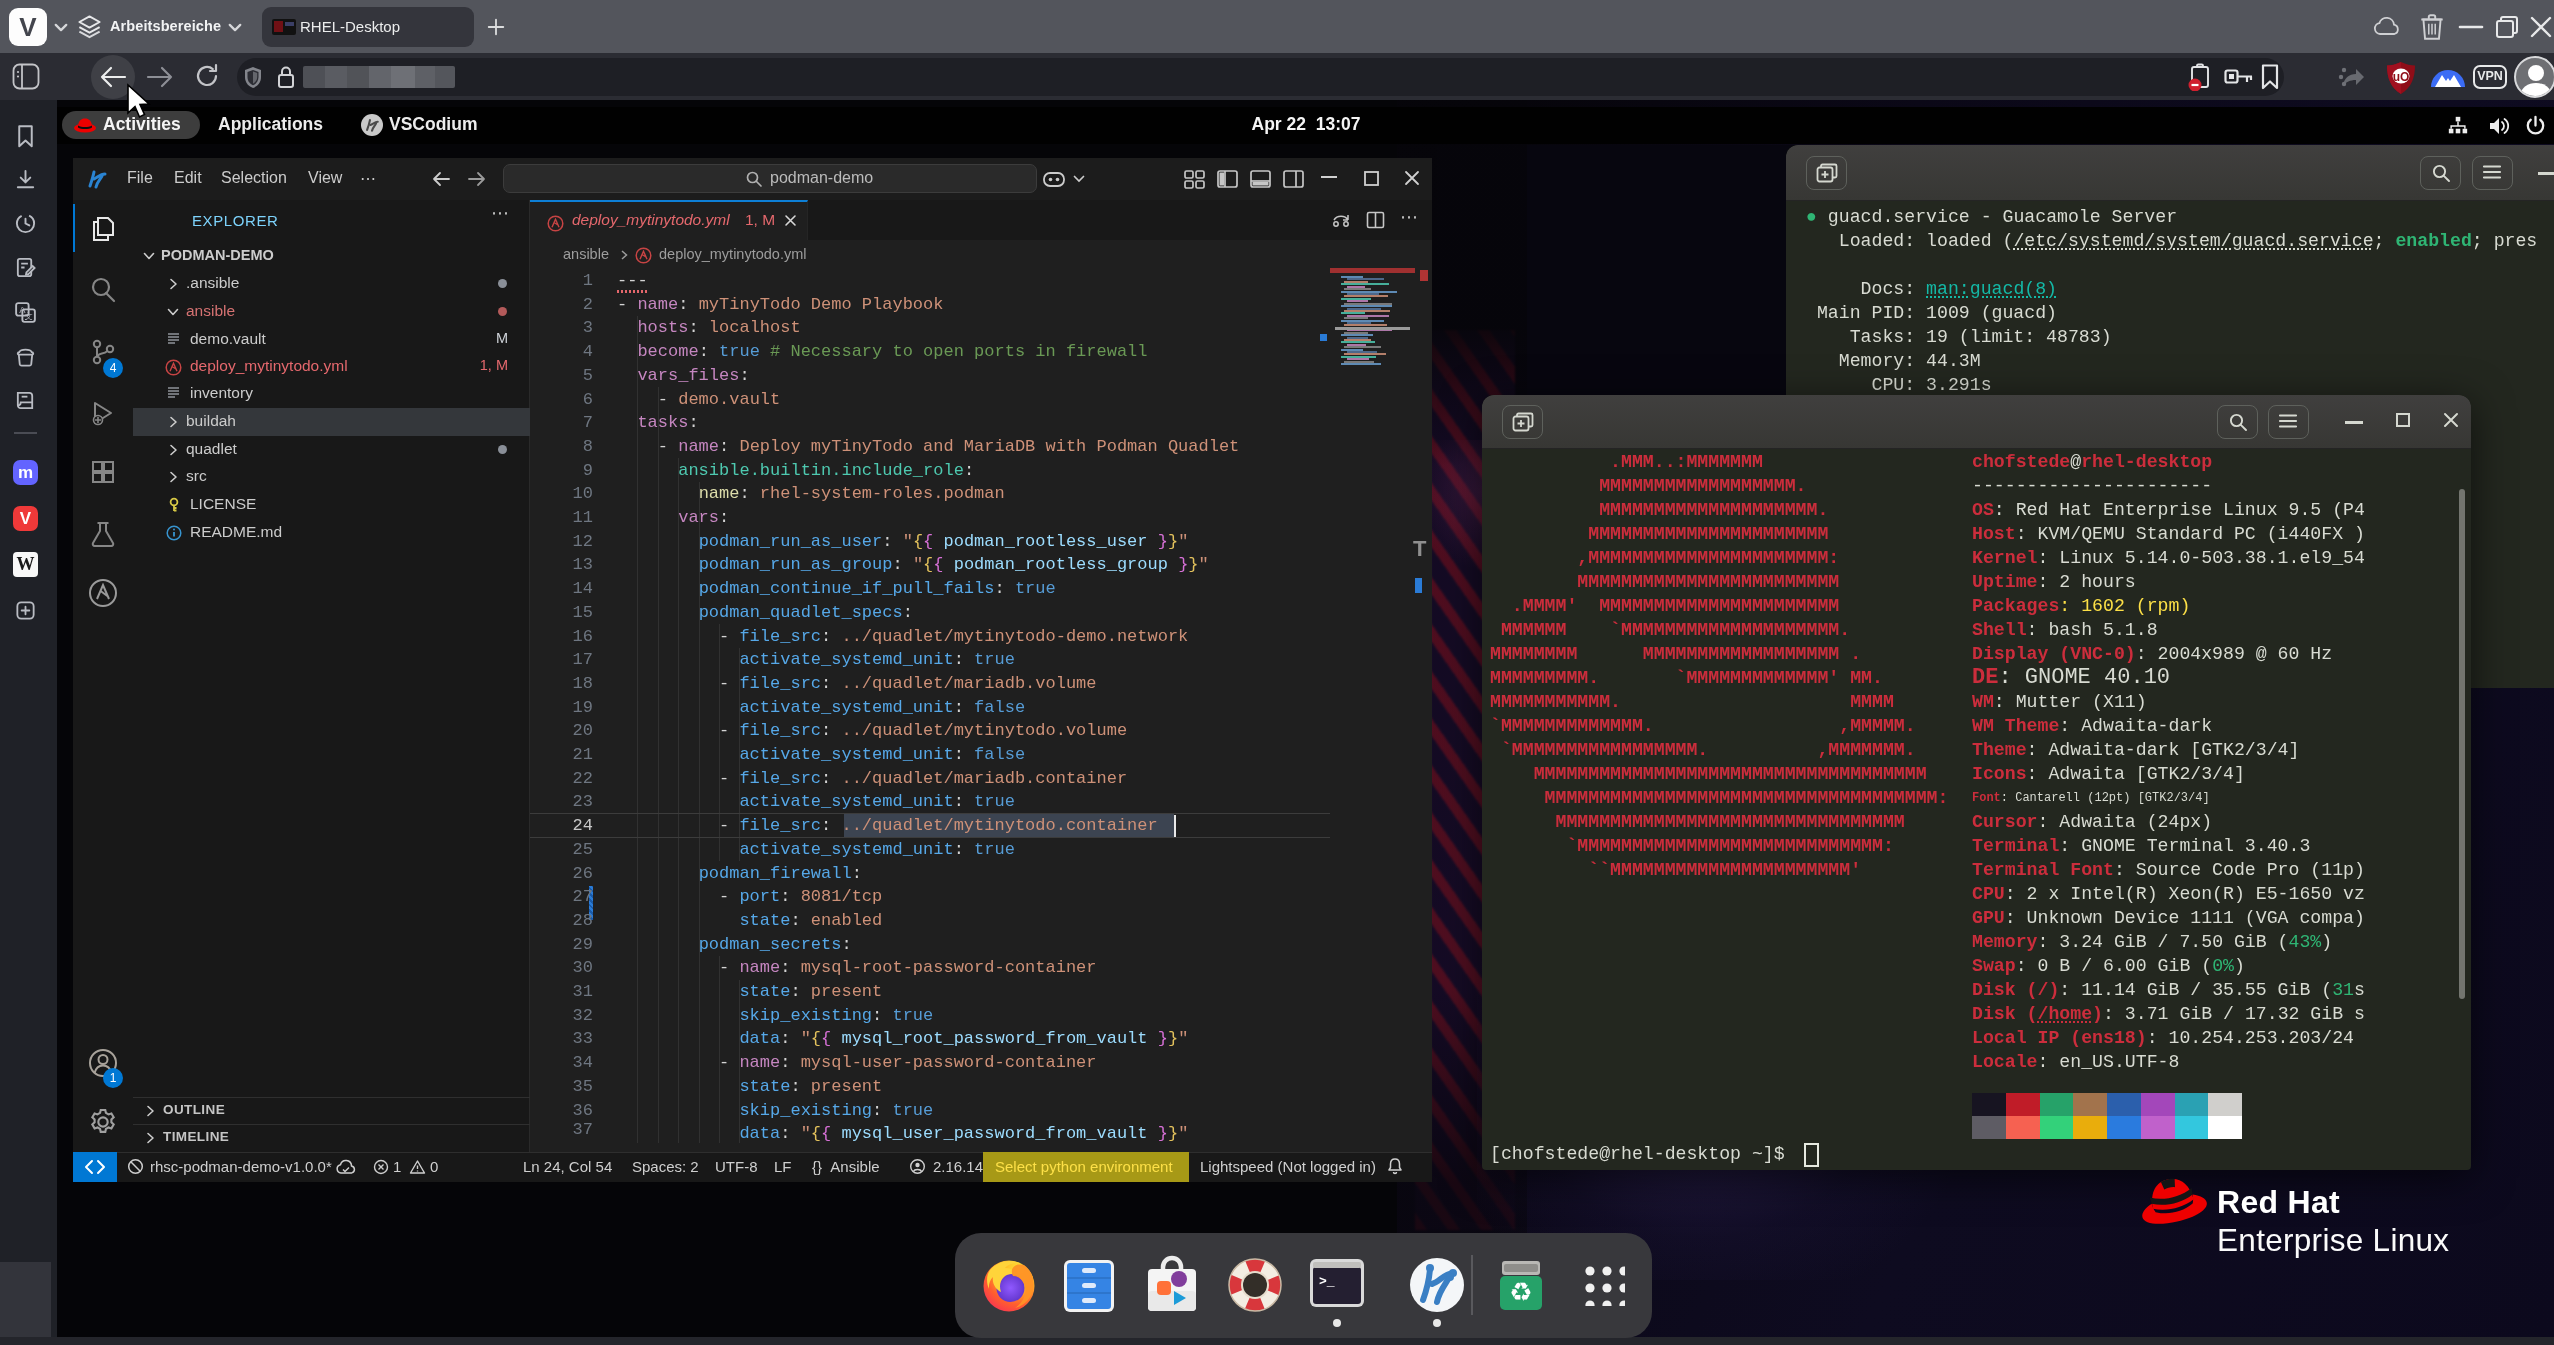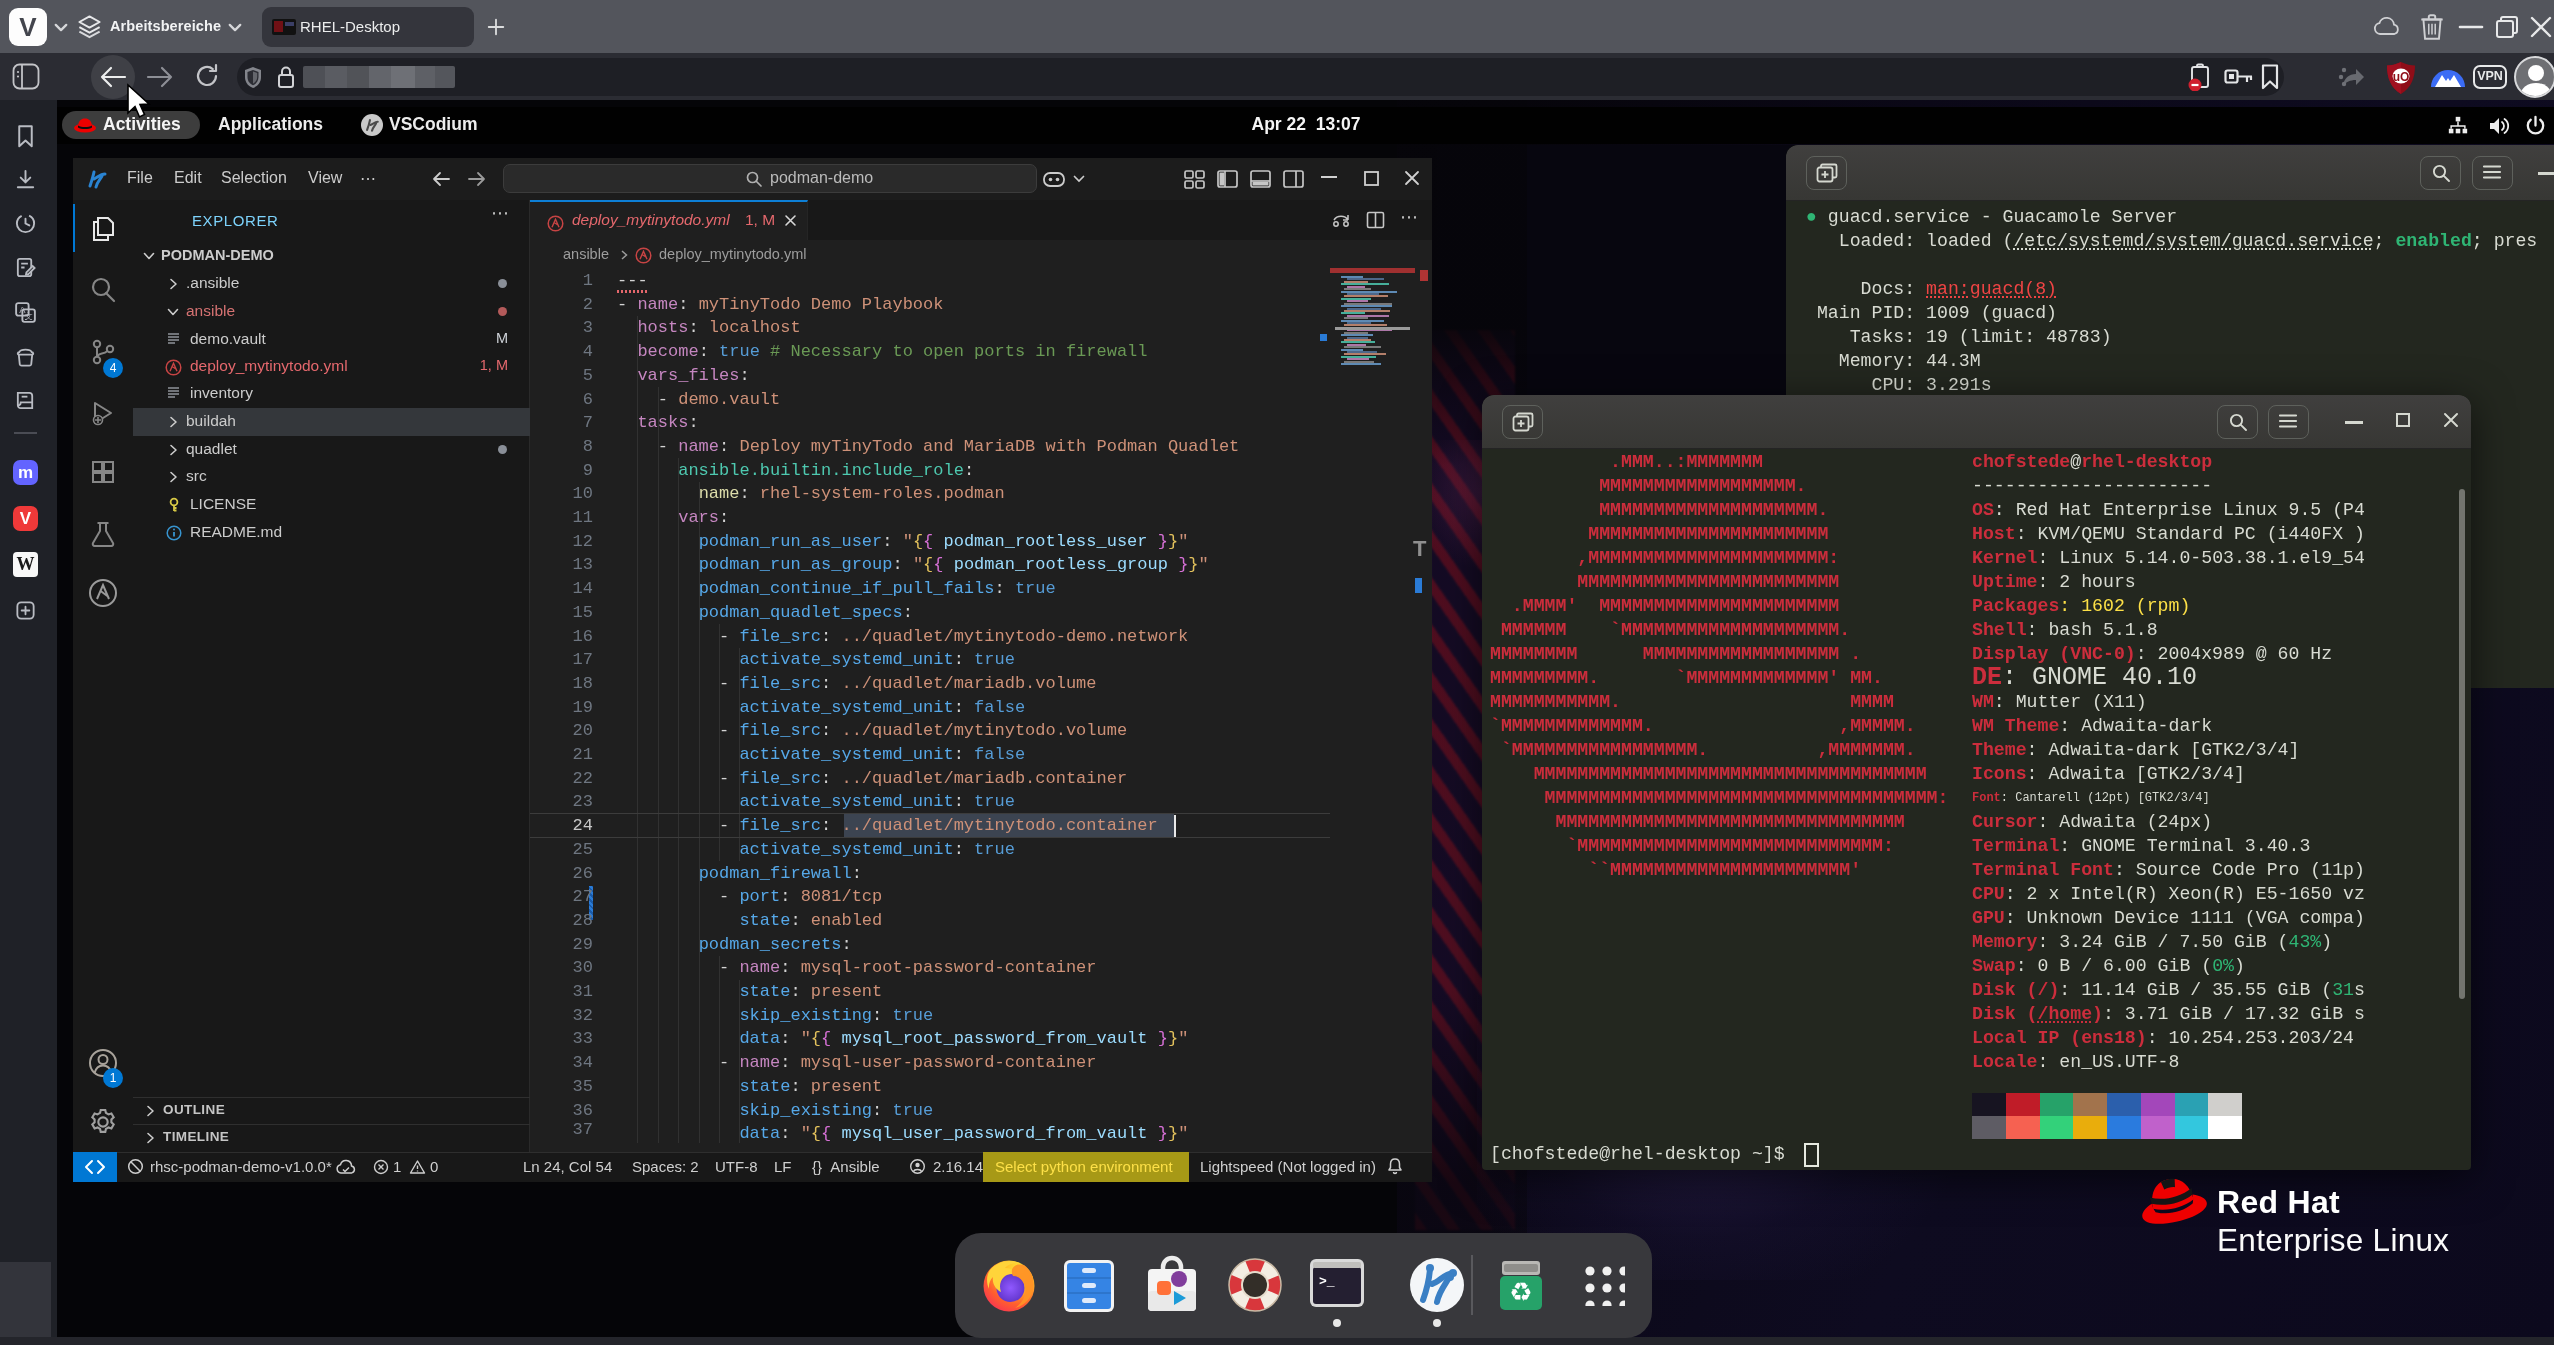--- a/index.html
+++ b/index.html
@@ -661,21 +661,21 @@
       <circle cx="8.5" cy="8.5" r="5.6" fill="none" stroke="#d5d8d0" stroke-width="1.9"></circle>
       <path d="M12.8 12.8 L18 18" stroke="#d5d8d0" stroke-width="1.9" stroke-linecap="round"></path>
     </svg>
 <div class="abs" style="left:686px; top:11px; width:41px; height:34px; border:1.5px solid #5e615c; border-radius:8px;"></div>
 <svg class="abs" style="left:696px; top:19px;" width="20" height="16" viewBox="0 0 20 16">
       <path d="M2 2.5 H18 M2 8 H18 M2 13.5 H18" stroke="#d5d8d0" stroke-width="2.2" stroke-linecap="round"></path>
     </svg>
 <div class="abs" style="left:752px; top:27px; width:18px; height:2.5px; background:#d5d8d0;"></div>
 <div class="abs mono" style="left:20px; top:60px; font-size:18.2px; line-height:24px;"><span style="color:#2fb574;">● </span><span style="color:#d8dbd2;">guacd.service - Guacamole Server</span></div>
 <div class="abs mono" style="left:20px; top:84px; font-size:18.2px; line-height:24px;"><span style="color:#d8dbd2;">   Loaded: loaded (</span><span style="color:#d8dbd2;text-decoration:underline dotted; text-underline-offset:3px;">/etc/systemd/system/guacd.service</span><span style="color:#d8dbd2;">; </span><span style="color:#2fb574;font-weight:bold;">enabled</span><span style="color:#d8dbd2;">; pres</span></div>
-<div class="abs mono" style="left:20px; top:132px; font-size:18.2px; line-height:24px;"><span style="color:#d8dbd2;">     Docs: </span><span style="color:#ef4444;text-decoration:underline dotted; text-underline-offset:3px;">man:guacd(8)</span></div>
+<div class="abs mono" style="left:20px; top:132px; font-size:18.2px; line-height:24px;"><span style="color:#d8dbd2;">     Docs: </span><span style="color:#14b8a6;text-decoration:underline dotted; text-underline-offset:3px;">man:guacd(8)</span></div>
 <div class="abs mono" style="left:20px; top:156px; font-size:18.2px; line-height:24px;"><span style="color:#d8dbd2;"> Main PID: 1009 (guacd)</span></div>
 <div class="abs mono" style="left:20px; top:180px; font-size:18.2px; line-height:24px;"><span style="color:#d8dbd2;">    Tasks: 19 (limit: 48783)</span></div>
 <div class="abs mono" style="left:20px; top:204px; font-size:18.2px; line-height:24px;"><span style="color:#d8dbd2;">   Memory: 44.3M</span></div>
 <div class="abs mono" style="left:20px; top:228px; font-size:18.2px; line-height:24px;"><span style="color:#d8dbd2;">      CPU: 3.291s</span></div>
 </div>
 
 <div class="abs" id="term2" style="left:1482px; top:395px; width:989px; height:775px; background:#23271f; border-radius:12px 12px 4px 4px; overflow:hidden; box-shadow:0 8px 40px rgba(0,0,0,0.6);">
 <div class="abs" style="left:0; top:0; width:100%; height:54px; background:linear-gradient(180deg,#403f3e,#373734); border-bottom:1px solid #242424; border-radius:12px 12px 0 0;"></div>
 <div class="abs" style="left:20px; top:10px; width:41px; height:34px; border:1.5px solid #5e615c; border-radius:8px;"></div>
 <svg class="abs" style="left:30px; top:17px;" width="22" height="20" viewBox="0 0 22 20">
@@ -719,21 +719,21 @@
          ``MMMMMMMMMMMMMMMMMMMMMM'</div>
 <div class="abs mono" style="left:490px; top:55px; font-size:18.2px; line-height:24px;"><span style="color:#cc2d3c;font-weight:bold;">chofstede</span><span style="color:#d8dbd2;">@</span><span style="color:#cc2d3c;font-weight:bold;">rhel-desktop</span></div>
 <div class="abs mono" style="left:490px; top:79px; font-size:18.2px; line-height:24px;"><span style="color:#d8dbd2;">----------------------</span></div>
 <div class="abs mono" style="left:490px; top:103px; font-size:18.2px; line-height:24px;"><span style="color:#cc2d3c;font-weight:bold;">OS</span><span style="color:#d8dbd2;">: Red Hat Enterprise Linux 9.5 (P4</span></div>
 <div class="abs mono" style="left:490px; top:127px; font-size:18.2px; line-height:24px;"><span style="color:#cc2d3c;font-weight:bold;">Host</span><span style="color:#d8dbd2;">: KVM/QEMU Standard PC (i440FX )</span></div>
 <div class="abs mono" style="left:490px; top:151px; font-size:18.2px; line-height:24px;"><span style="color:#cc2d3c;font-weight:bold;">Kernel</span><span style="color:#d8dbd2;">: Linux 5.14.0-503.38.1.el9_54</span></div>
 <div class="abs mono" style="left:490px; top:175px; font-size:18.2px; line-height:24px;"><span style="color:#cc2d3c;font-weight:bold;">Uptime</span><span style="color:#d8dbd2;">: 2 hours</span></div>
 <div class="abs mono" style="left:490px; top:199px; font-size:18.2px; line-height:24px;"><span style="color:#cc2d3c;font-weight:bold;">Packages</span><span style="color:#fde047;text-align:center;">: 1602 (rpm)</span></div>
 <div class="abs mono" style="left:490px; top:223px; font-size:18.2px; line-height:24px;"><span style="color:#cc2d3c;font-weight:bold;">Shell</span><span style="color:#d8dbd2;">: bash 5.1.8</span></div>
 <div class="abs mono" style="left:490px; top:247px; font-size:18.2px; line-height:24px;"><span style="color:#cc2d3c;font-weight:bold;">Display (VNC-0)</span><span style="color:#d8dbd2;">: 2004x989 @ 60 Hz</span></div>
-<div class="abs mono" style="left:490px; top:271px; font-size:25px; line-height:24px;"><span style="color:#cc2d3c;font-weight:bold;">DE</span><span style="color:#d8dbd2;">: GNOME 40.10</span></div>
+<div class="abs mono" style="left:490px; top:271px; font-size:22px; line-height:24px;"><span style="color:#cc2d3c;font-weight:bold;">DE</span><span style="color:#d8dbd2;">: GNOME 40.10</span></div>
 <div class="abs mono" style="left:490px; top:295px; font-size:18.2px; line-height:24px;"><span style="color:#cc2d3c;font-weight:bold;">WM</span><span style="color:#d8dbd2;">: Mutter (X11)</span></div>
 <div class="abs mono" style="left:490px; top:319px; font-size:18.2px; line-height:24px;"><span style="color:#cc2d3c;font-weight:bold;">WM Theme</span><span style="color:#d8dbd2;">: Adwaita-dark</span></div>
 <div class="abs mono" style="left:490px; top:343px; font-size:18.2px; line-height:24px;"><span style="color:#cc2d3c;font-weight:bold;">Theme</span><span style="color:#d8dbd2;">: Adwaita-dark [GTK2/3/4]</span></div>
 <div class="abs mono" style="left:490px; top:367px; font-size:18.2px; line-height:24px;"><span style="color:#cc2d3c;font-weight:bold;">Icons</span><span style="color:#d8dbd2;">: Adwaita [GTK2/3/4]</span></div>
 <div class="abs mono" style="left:490px; top:391px; font-size:12px; line-height:24px;"><span style="color:#cc2d3c;font-weight:bold;">Font</span><span style="color:#d8dbd2;">: Cantarell (12pt) [GTK2/3/4]</span></div>
 <div class="abs mono" style="left:490px; top:415px; font-size:18.2px; line-height:24px;"><span style="color:#cc2d3c;font-weight:bold;">Cursor</span><span style="color:#d8dbd2;">: Adwaita (24px)</span></div>
 <div class="abs mono" style="left:490px; top:439px; font-size:18.2px; line-height:24px;"><span style="color:#cc2d3c;font-weight:bold;">Terminal</span><span style="color:#d8dbd2;">: GNOME Terminal 3.40.3</span></div>
 <div class="abs mono" style="left:490px; top:463px; font-size:18.2px; line-height:24px;"><span style="color:#cc2d3c;font-weight:bold;">Terminal Font</span><span style="color:#d8dbd2;">: Source Code Pro (11p)</span></div>
 <div class="abs mono" style="left:490px; top:487px; font-size:18.2px; line-height:24px;"><span style="color:#cc2d3c;font-weight:bold;">CPU</span><span style="color:#d8dbd2;">: 2 x Intel(R) Xeon(R) E5-1650 vz</span></div>
 <div class="abs mono" style="left:490px; top:511px; font-size:18.2px; line-height:24px;"><span style="color:#cc2d3c;font-weight:bold;">GPU</span><span style="color:#d8dbd2;">: Unknown Device 1111 (VGA compa)</span></div>

